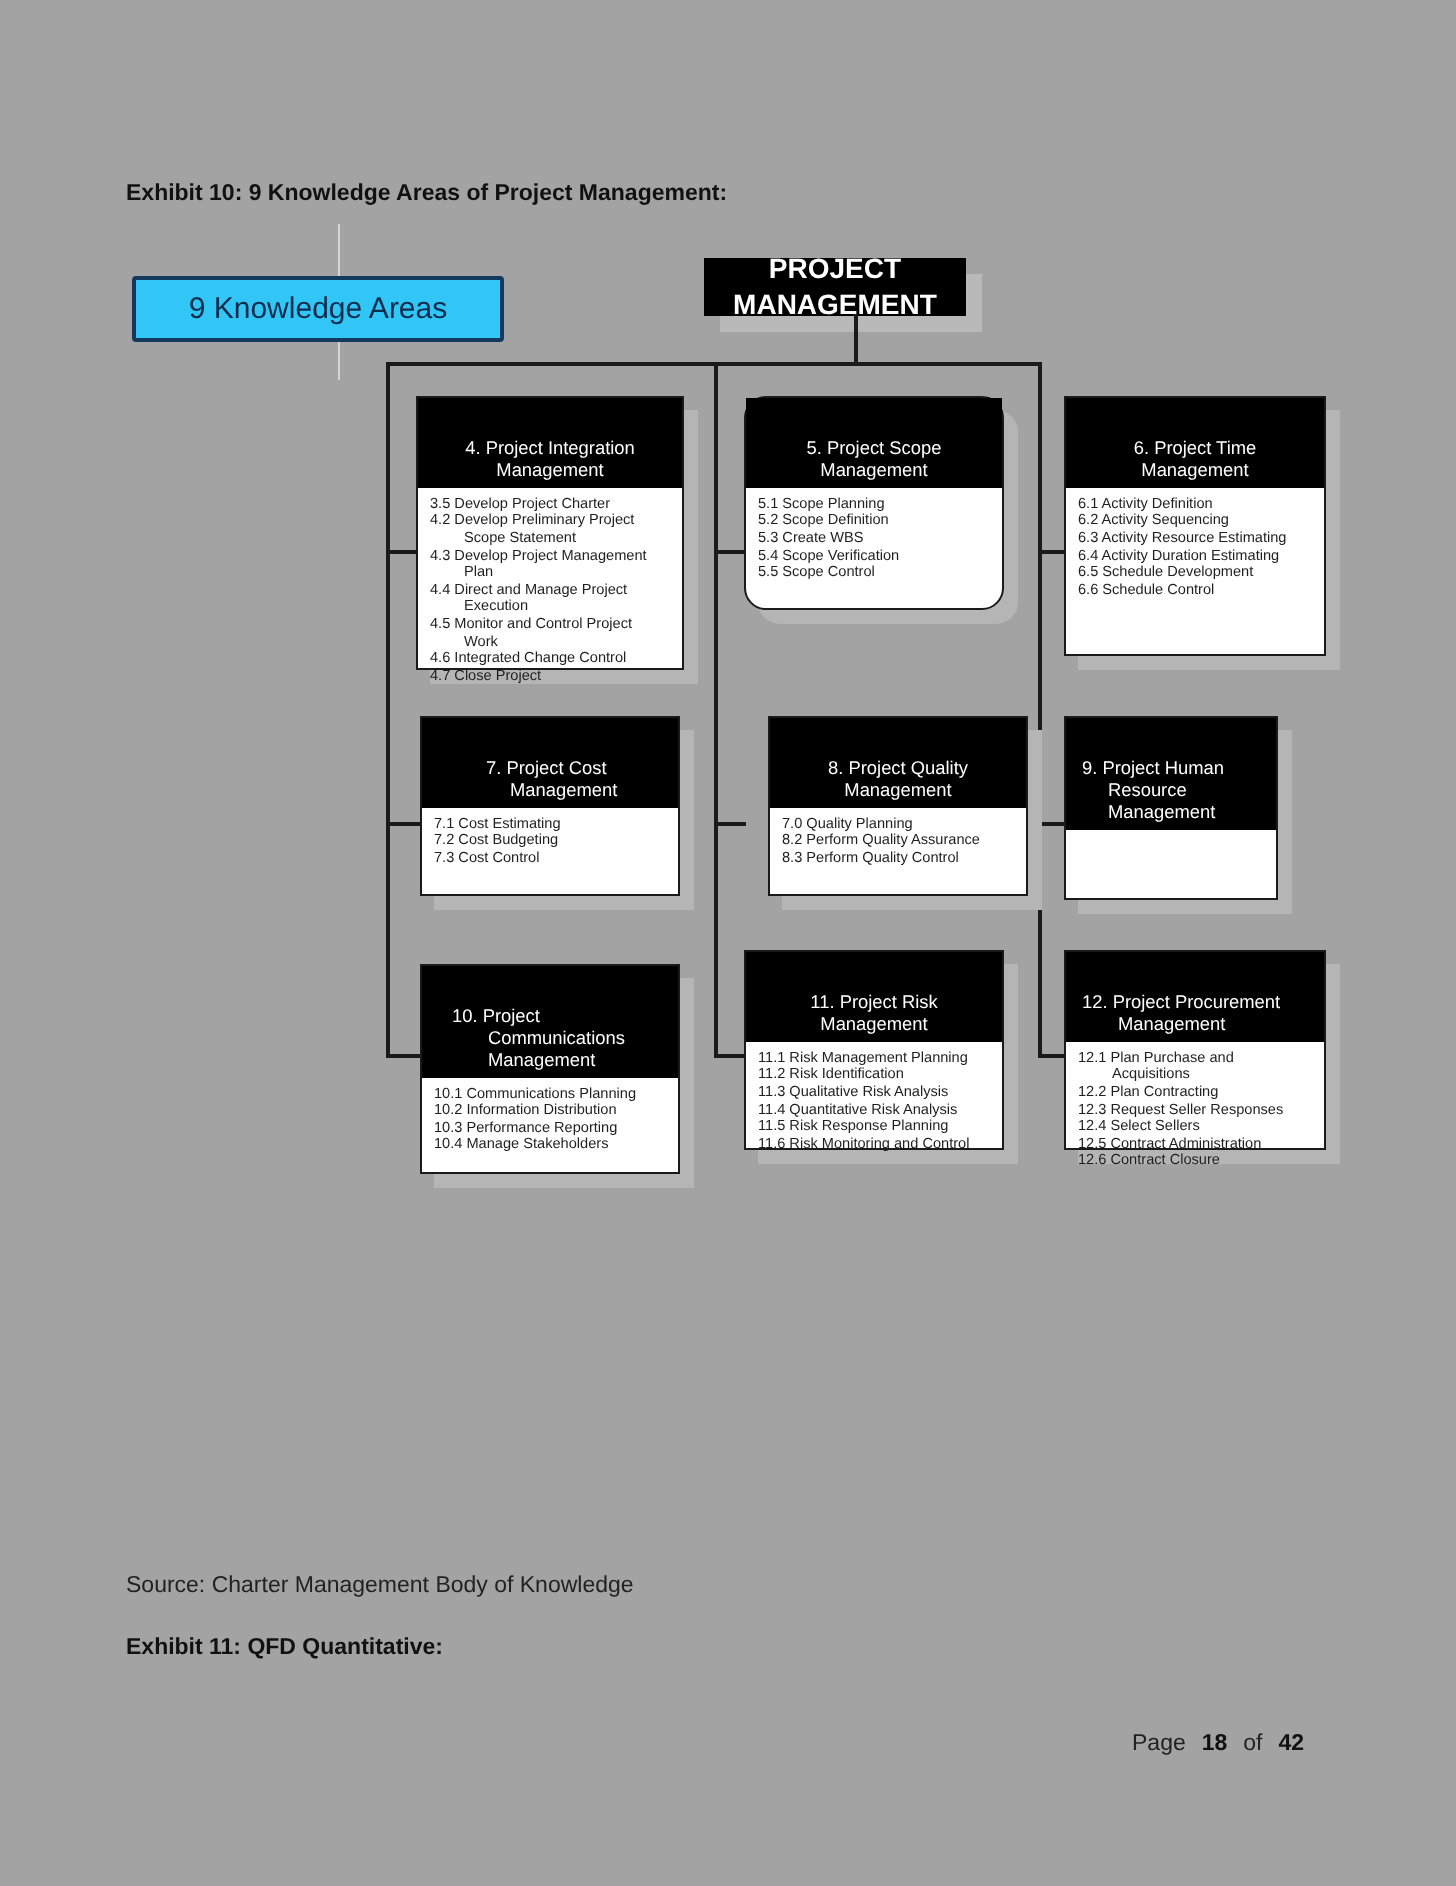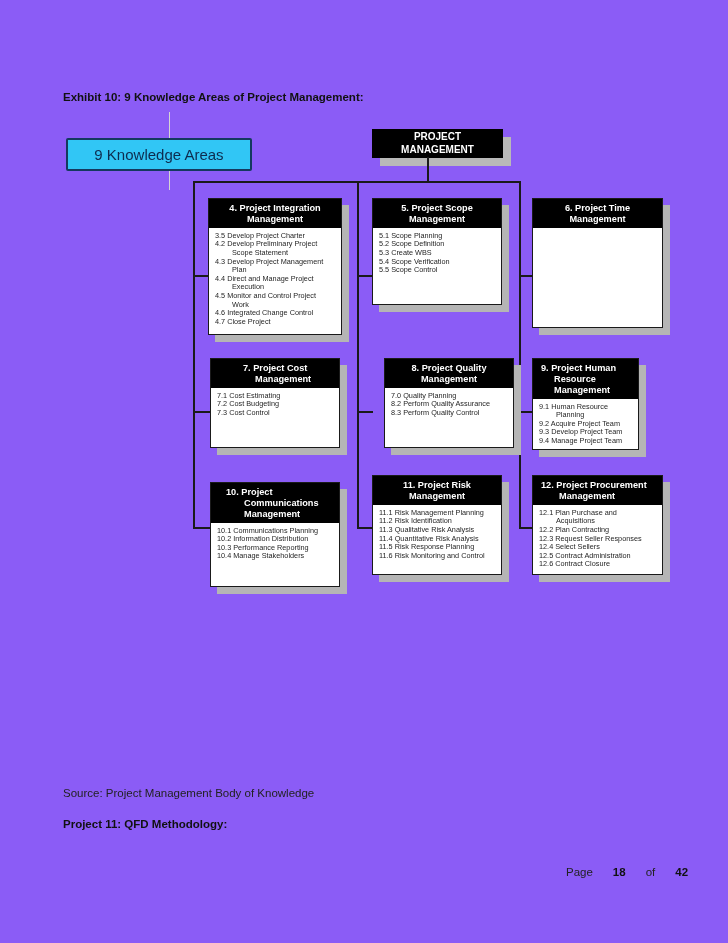--- a/index.html
+++ b/index.html
@@ -1,48 +1,48 @@
 <!DOCTYPE html>
 <html><head>
 <meta charset="utf-8">
 <style>
   html,body{margin:0;padding:0;background:#fff;}
-  .page{position:relative;width:728px;height:943px;background:#8b5cf6;overflow:hidden;
+  .page{position:relative;width:728px;height:943px;background:#a3a3a3;overflow:hidden;
         font-family:"Liberation Sans",sans-serif;}
   .doc-title{position:absolute;left:63px;top:91px;font-size:11.5px;font-weight:bold;color:#111;}
   .source-note{position:absolute;left:63px;top:787px;font-size:11.5px;color:#222;}
   .exhibit11{position:absolute;left:63px;top:818px;font-size:11.5px;font-weight:bold;color:#111;}
-  .footer{position:absolute;left:566px;top:866px;font-size:11.5px;color:#222;display:flex;gap:20px;}
+  .footer{position:absolute;left:566px;top:866px;font-size:11.5px;color:#222;display:flex;gap:8px;}
   .footer .b{font-weight:bold;color:#111;}
 
   .faint-line{position:absolute;left:169px;top:112px;width:1px;height:78px;background:#d4d4d4;}
   .callout{position:absolute;left:66px;top:138px;width:186px;height:33px;box-sizing:border-box;
            background:#31c6f5;border:2px solid #14395f;border-radius:2px;
            display:flex;align-items:center;justify-content:center;
            font-size:15px;color:#0e2c4e;}
-  .root-box{position:absolute;left:372px;top:129px;width:131px;height:29px;background:#000;color:#fff;
-            font-weight:bold;font-size:10px;line-height:1.25;display:flex;align-items:center;justify-content:center;
+  .root-box{position:absolute;left:352px;top:129px;width:131px;height:29px;background:#000;color:#fff;
+            font-weight:bold;font-size:14px;line-height:1.25;display:flex;align-items:center;justify-content:center;
             text-align:center;white-space:pre-line;box-shadow:8px 8px 0 #b9b9b9;}
 
   .line{position:absolute;background:#1a1a1a;}
 
   .kbox{position:absolute;background:#fff;border:1px solid #1a1a1a;box-sizing:border-box;
         box-shadow:7px 7px 0 #b5b5b5;}
-  .khead{background:#000;color:#fff;font-weight:bold;font-size:9.2px;line-height:1.18;
-         padding:4px 2px 3px;white-space:pre-line;}
+  .khead{background:#000;color:#fff;font-weight:normal;font-size:9.2px;line-height:1.18;
+         padding:20px 2px 3px;white-space:pre-line;}
   .hc{text-align:center;}
   .h7{padding-left:44px;text-indent:-12px;}
   .h9{padding-left:21px;text-indent:-13px;}
   .h10{padding-left:33px;text-indent:-18px;}
   .h12{padding-left:26px;text-indent:-18px;}
   .kbody{padding:4px 2px 0 6px;font-size:7.3px;line-height:1.18;color:#1f1f1f;}
   .kitem{padding-left:17px;text-indent:-17px;white-space:pre-line;}
 
   .kb4 {left:208px;top:198px;width:134px;height:137px;}
-  .kb5 {left:372px;top:198px;width:130px;height:107px;}
+  .kb5 {left:372px;top:198px;width:130px;height:107px;border-radius:11px;}
   .kb6 {left:532px;top:198px;width:131px;height:130px;}
   .kb7 {left:210px;top:358px;width:130px;height:90px;}
   .kb8 {left:372px;top:358px;width:130px;height:90px;margin-left:12px;}
   .kb9 {left:532px;top:358px;width:107px;height:92px;}
   .kb10{left:210px;top:482px;width:130px;height:105px;}
   .kb11{left:372px;top:475px;width:130px;height:100px;}
   .kb12{left:532px;top:475px;width:131px;height:100px;}
 </style>
 </head>
 <body>
@@ -96,20 +96,28 @@
         <div class="kitem">5.1 Scope Planning</div>
         <div class="kitem">5.2 Scope Definition</div>
         <div class="kitem">5.3 Create WBS</div>
         <div class="kitem">5.4 Scope Verification</div>
         <div class="kitem">5.5 Scope Control</div>
       </div>
   </div>
   <div class="kbox kb6">
     <div class="khead hc">6. Project Time
 Management</div>
+    <div class="kbody">
+        <div class="kitem">6.1 Activity Definition</div>
+        <div class="kitem">6.2 Activity Sequencing</div>
+        <div class="kitem">6.3 Activity Resource Estimating</div>
+        <div class="kitem">6.4 Activity Duration Estimating</div>
+        <div class="kitem">6.5 Schedule Development</div>
+        <div class="kitem">6.6 Schedule Control</div>
+      </div>
   </div>
   <div class="kbox kb7">
     <div class="khead h7">7. Project Cost
 Management</div>
     <div class="kbody">
         <div class="kitem">7.1 Cost Estimating</div>
         <div class="kitem">7.2 Cost Budgeting</div>
         <div class="kitem">7.3 Cost Control</div>
       </div>
   </div>
@@ -118,26 +126,20 @@
 Management</div>
     <div class="kbody">
         <div class="kitem">7.0 Quality Planning</div>
         <div class="kitem">8.2 Perform Quality Assurance</div>
         <div class="kitem">8.3 Perform Quality Control</div>
       </div>
   </div>
   <div class="kbox kb9">
     <div class="khead h9">9. Project Human
 Resource Management</div>
-    <div class="kbody">
-        <div class="kitem">9.1 Human Resource Planning</div>
-        <div class="kitem">9.2 Acquire Project Team</div>
-        <div class="kitem">9.3 Develop Project Team</div>
-        <div class="kitem">9.4 Manage Project Team</div>
-      </div>
   </div>
   <div class="kbox kb10">
     <div class="khead h10">10. Project
 Communications
 Management</div>
     <div class="kbody">
         <div class="kitem">10.1 Communications Planning</div>
         <div class="kitem">10.2 Information Distribution</div>
         <div class="kitem">10.3 Performance Reporting</div>
         <div class="kitem">10.4 Manage Stakeholders</div>
@@ -162,22 +164,22 @@
         <div class="kitem">12.1 Plan Purchase and
 Acquisitions</div>
         <div class="kitem">12.2 Plan Contracting</div>
         <div class="kitem">12.3 Request Seller Responses</div>
         <div class="kitem">12.4 Select Sellers</div>
         <div class="kitem">12.5 Contract Administration</div>
         <div class="kitem">12.6 Contract Closure</div>
       </div>
   </div>
 
-  <div class="source-note">Source: Project Management Body of Knowledge</div>
-  <div class="exhibit11">Project 11: QFD Methodology:</div>
+  <div class="source-note">Source: Charter Management Body of Knowledge</div>
+  <div class="exhibit11">Exhibit 11: QFD Quantitative:</div>
 
   <div class="footer">
     <span>Page</span>
     <span class="b">18</span>
     <span>of</span>
     <span class="b">42</span>
   </div>
 
 </div>
 

